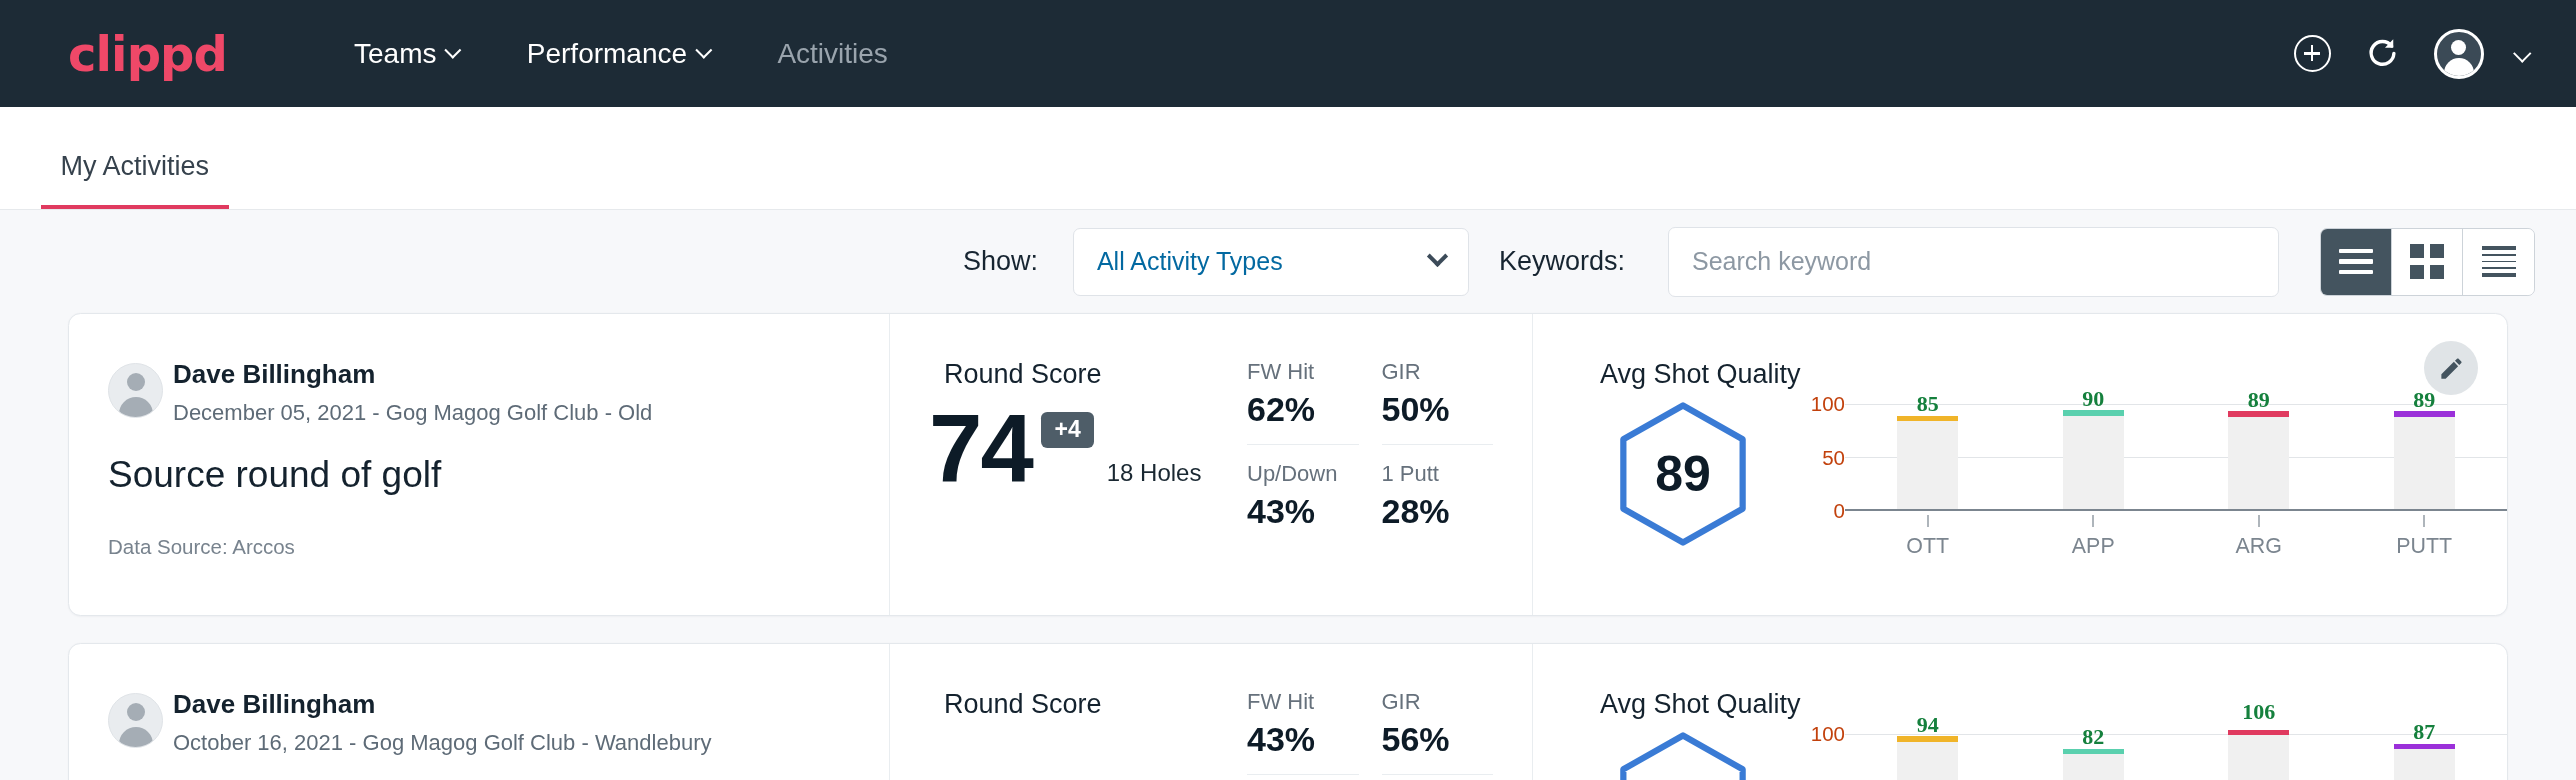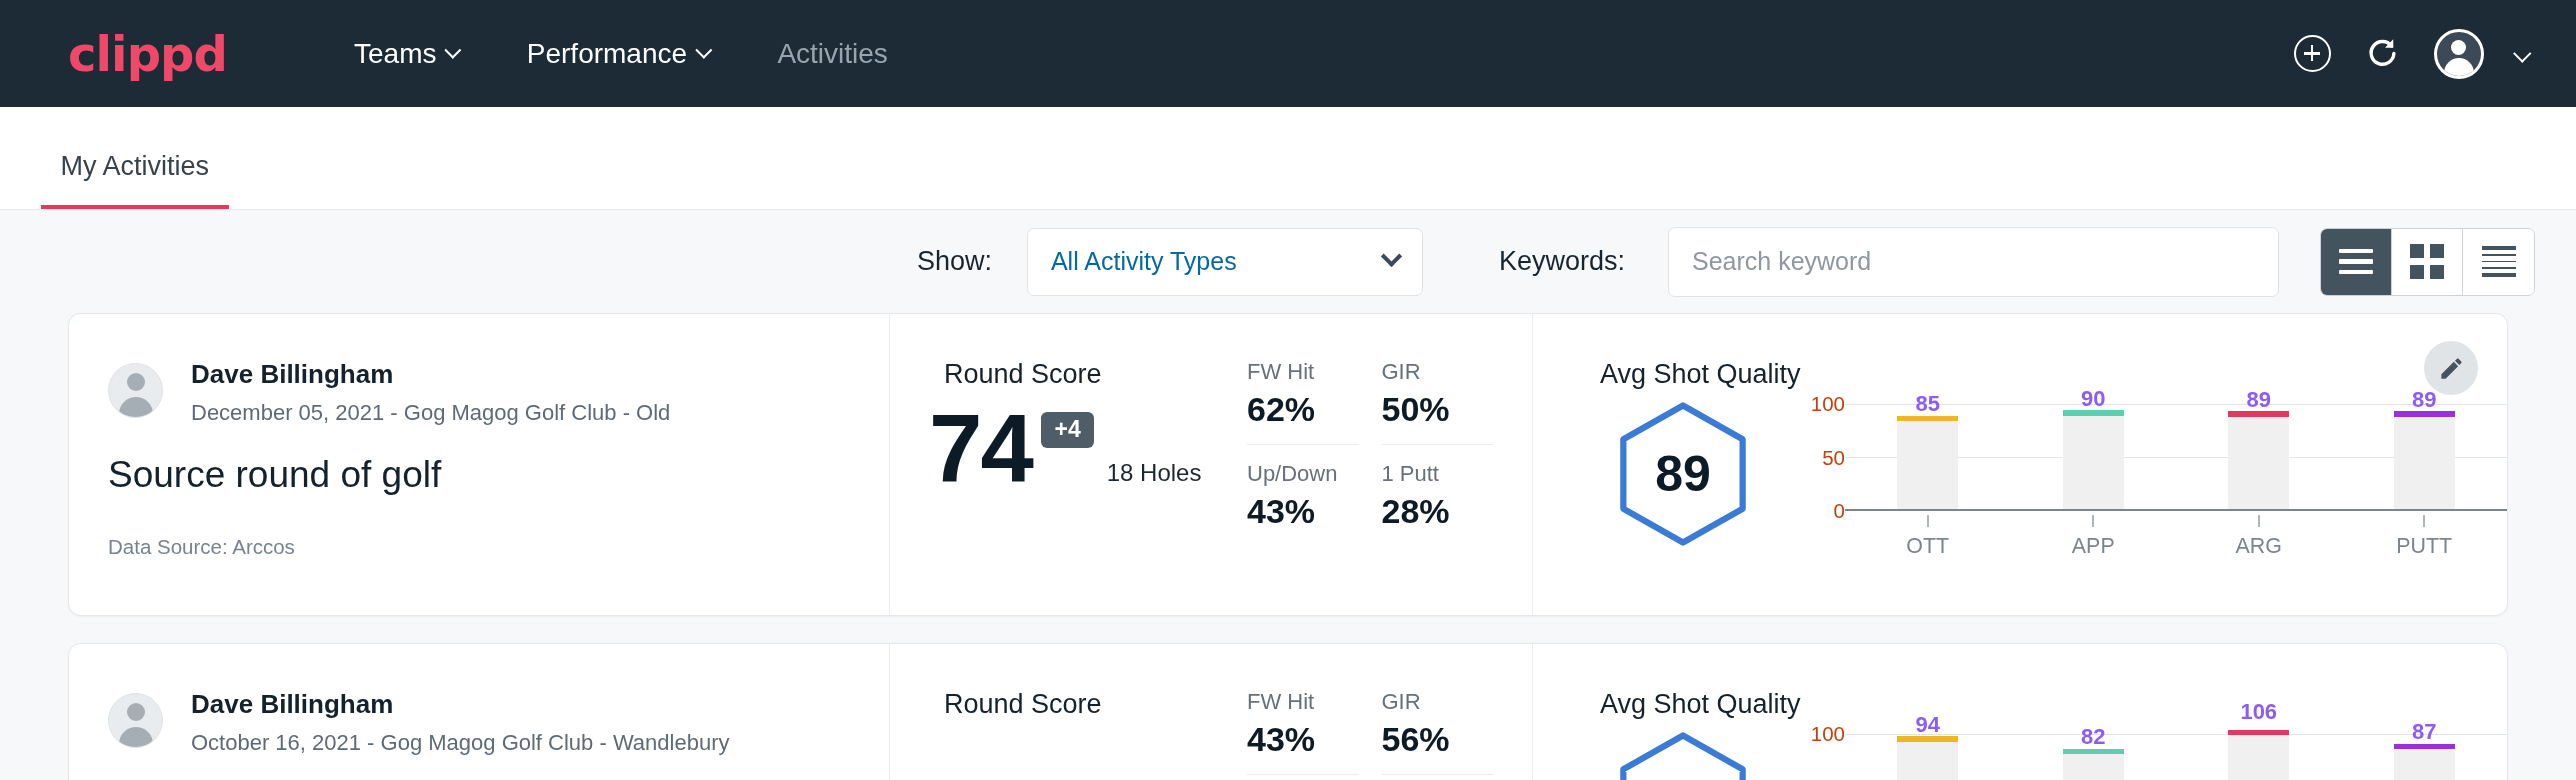--- a/index.html
+++ b/index.html
@@ -124,21 +124,21 @@
     color: #0369a1;
     cursor: pointer;
     position: relative;
   }
   .select .sel-chev {
     margin-left: auto;
     width: 15px; height: 15px;
     border-right: 4.5px solid #3c4b59; border-bottom: 4.5px solid #3c4b59;
     transform: rotate(45deg) translate(-3.6px,-3.6px);
   }
-  .kw-label { margin-left: 76px; }
+  .kw-label { margin-left: 30px; }
   .kwinput {
     margin-left: 43px;
     width: 611px; height: 70px;
     background: #fff;
     border: 0.9px solid #dfe3e8;
     border-radius: 7.1px;
     padding: 0 23px;
     font-size: 25px;
     color: #1b2b38;
     font-family: "Liberation Sans", sans-serif;
@@ -183,21 +183,21 @@
     margin-bottom: 27px;
     box-shadow: 0 0.9px 1.8px rgba(16,32,46,.04);
   }
 
   
   .col-left {
     width: 821px;
     padding: 45px 39px 0 39px;
     border-right: 0.9px solid #e9edf0;
   }
-  .person { display: flex; align-items: flex-start; gap: 28px; }
+  .person { display: flex; align-items: flex-start; gap: 10px; }
   .avatar-card {
     width: 55px; height: 55px; border-radius: 50%;
     background: #e9ecef; border: 0.9px solid #dfe3e7;
     position: relative; overflow: hidden; flex: none;
     margin-top: 3.6px;
   }
   .avatar-card .head {
     position: absolute; width: 18px; height: 18px; border-radius: 50%;
     background: #a5adb5; left: 50%; top: 9.8px; margin-left: -9px;
   }
@@ -275,22 +275,23 @@
   }
   .bars-row {
     position: absolute; left: 0; right: 0; bottom: 0; top: 0;
     display: flex; align-items: flex-end; justify-content: space-around;
   }
   .bcol { width: 61px; position: relative; height: 100%; display: flex; flex-direction: column; justify-content: flex-end; }
   .bfill { background: #f0f0f0; width: 100%; position: relative; }
   .bcap { position: absolute; top: -4.5px; left: 0; right: 0; height: 5.4px; }
   .bval {
     position: absolute; left: 50%; transform: translateX(-50%);
-    font-size: 22px; font-weight: 700; color: #8b5cf6;
+    font-size: 22px; font-weight: 700; color: #15803d;
     white-space: nowrap;
+    font-family: Liberation Serif, serif;
   }
   .xaxis { display: flex; justify-content: space-around; margin-left: 48px; margin-top: 3.6px; }
   .xtick { width: 61px; text-align: center; }
   .xtick .t { width: 1.8px; height: 11.6px; background: #aeb5bb; margin: 0 auto 7.1px auto; }
   .xtick .l { font-size: 21.4px; color: #7b858f; }
 
   .editbtn {
     position: absolute; right: 28.6px; top: 27px;
     width: 54px; height: 54px; border-radius: 50%;
     background: #e0e4e7;

